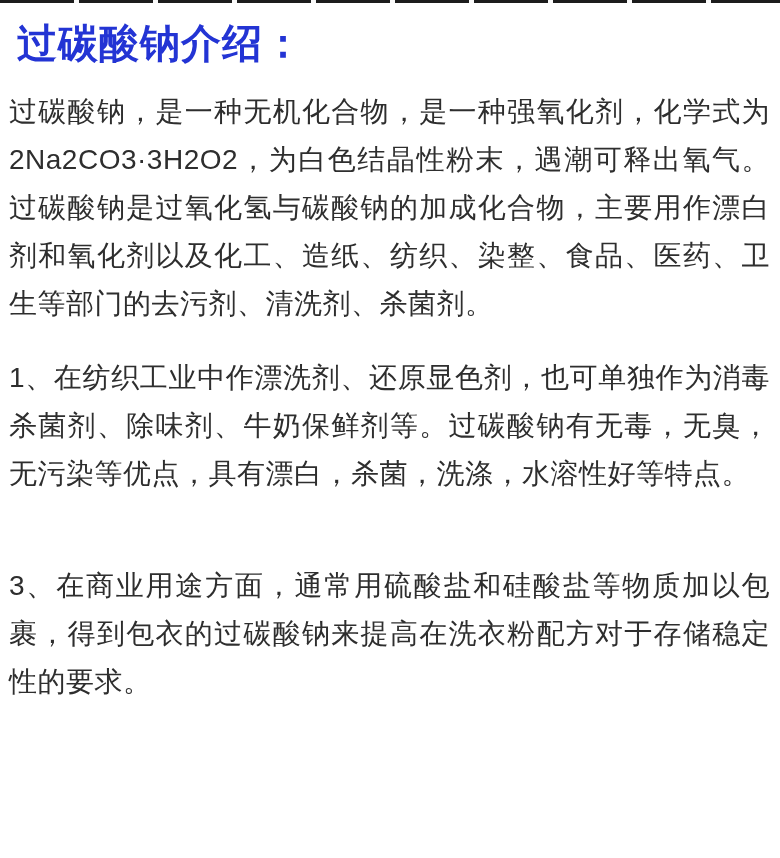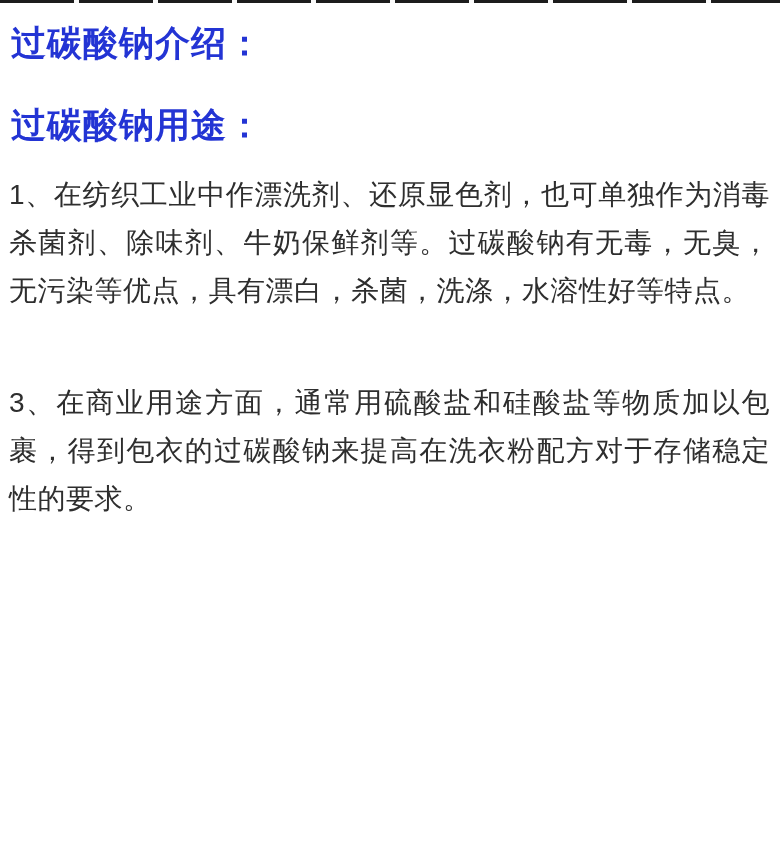--- a/index.html
+++ b/index.html
@@ -29,25 +29,25 @@
       var(--topbar-color) 74px,
       #fafafa 74px,
       #fafafa 79px
     );
   }
   .content {
     padding: 0 10px 0 9px;
   }
   .section-heading {
     color: var(--heading-color);
-    font-size: 35px;
+    font-size: 40px;
     line-height: 40px;
     font-weight: 700;
     letter-spacing: 1px;
-    margin: 2px;
+    margin: 8px;
   }
   .heading-intro { margin-top: 20px; }
   .heading-uses  { margin-top: 42px; }
   .body-para {
     color: var(--body-color);
     font-size: 28px;
     line-height: 48px;
     font-weight: 400;
     text-align: justify;
     text-justify: inter-ideograph;
@@ -61,21 +61,21 @@
 </style>
 </head>
 <body>
 
 <div class="top-crop-bar"></div>
 
 <div class="content">
 
   <section>
     <h2 class="section-heading heading-intro">过碳酸钠介绍：</h2>
+    <p class="body-para para-intro">过碳酸钠，是一种无机化合物，是一种强氧化剂，化学式为2Na2CO3·3H2O2，为白色结晶性粉末，遇潮可释出氧气。过碳酸钠是过氧化氢与碳酸钠的加成化合物，主要用作漂白剂和氧化剂以及化工、造纸、纺织、染整、食品、医药、卫生等部门的去污剂、清洗剂、杀菌剂。</p>
   </section>
 
   <section>
-    <h2 class="section-heading heading-uses">过碳酸钠用途：</h2>
     <p class="body-para para-uses-1">1、在纺织工业中作漂洗剂、还原显色剂，也可单独作为消毒杀菌剂、除味剂、牛奶保鲜剂等。过碳酸钠有无毒，无臭，无污染等优点，具有漂白，杀菌，洗涤，水溶性好等特点。</p>
     <p class="body-para para-uses-3">3、在商业用途方面，通常用硫酸盐和硅酸盐等物质加以包裹，得到包衣的过碳酸钠来提高在洗衣粉配方对于存储稳定性的要求。</p>
   </section>
 
 </div>
 
 </body></html>

